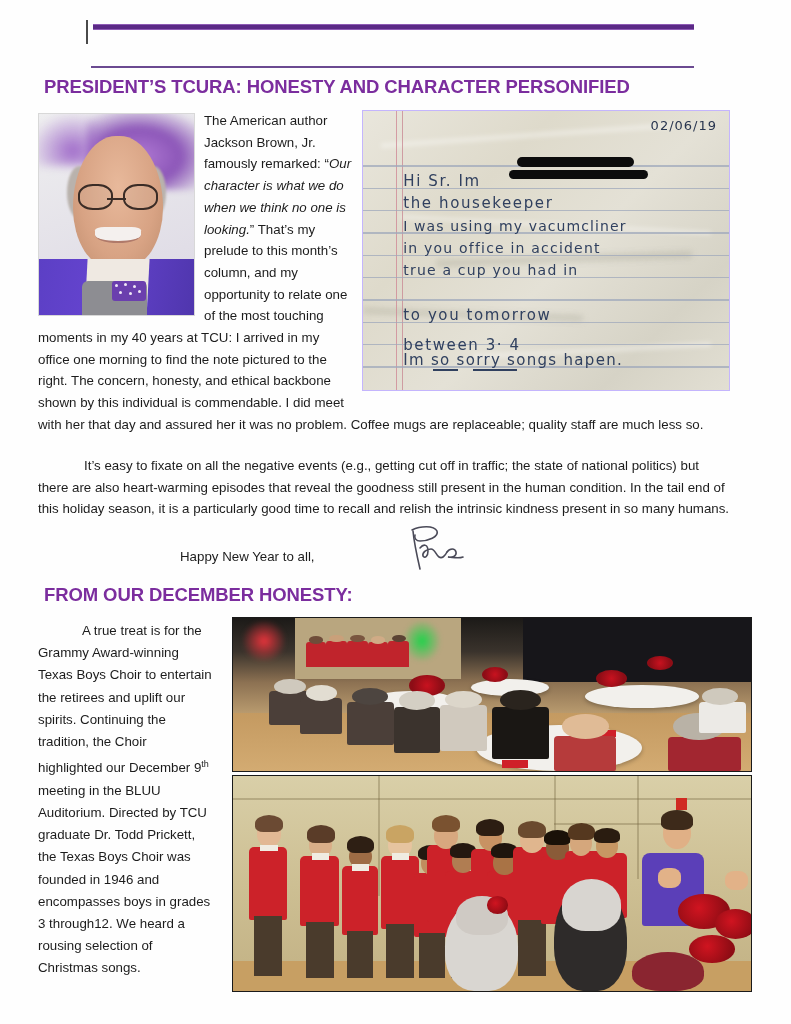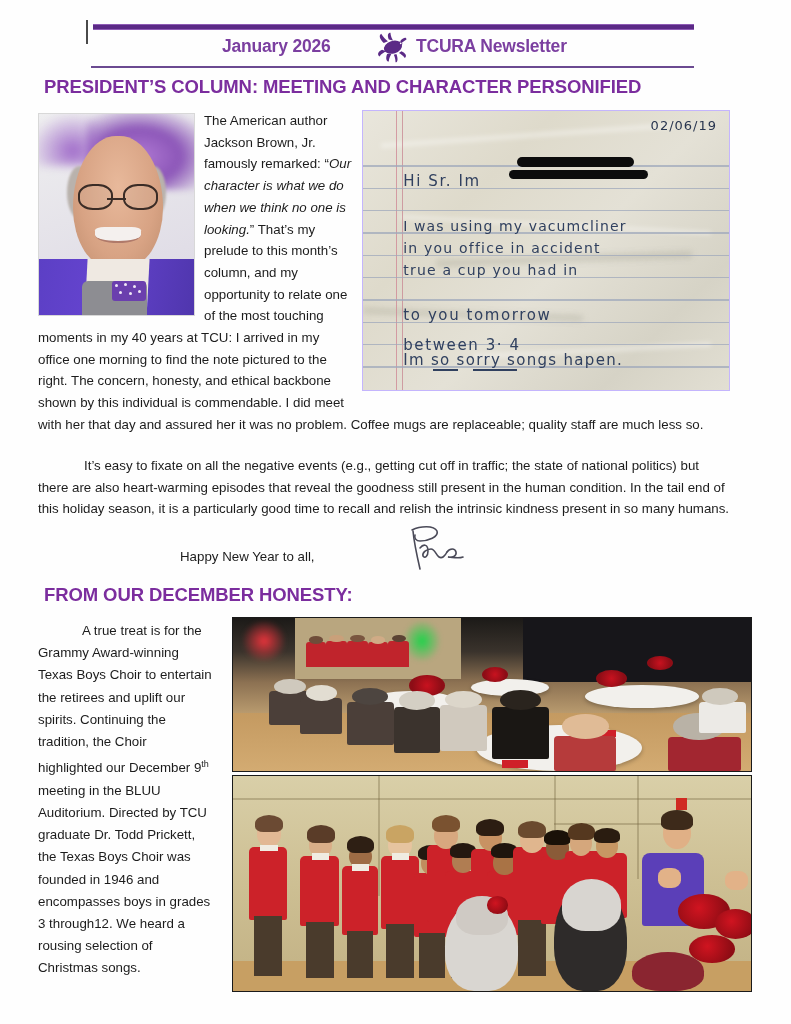--- a/index.html
+++ b/index.html
@@ -246,45 +246,23 @@
 </head>
 <body>
 
 <div class="page">
 
   <div class="masthead">
     <div class="caret"></div>
     <div class="rule-thick"></div>
     <div class="rule-thin"></div>
 
-    <div class="masthead-row">
-      <span class="mast-date">January 2026</span>
-
-      <span class="mast-logo">
-        <svg viewBox="0 0 40 38" width="34" height="32" aria-hidden="true">
-          <g fill="#5B2A86">
-            <ellipse cx="20" cy="18" rx="11" ry="7.5" transform="rotate(-18 20 18)"></ellipse>
-            <path d="M9 13 C4 8, 3 4, 6 2 C8 6, 12 9, 14 11 Z"></path>
-            <path d="M15 9 C13 4, 14 1, 17 1 C17 5, 19 8, 20 10 Z"></path>
-            <path d="M29 10 C33 6, 36 6, 36 9 C33 11, 30 13, 29 14 Z"></path>
-            <path d="M7 21 C2 23, 1 27, 4 29 C6 26, 10 24, 12 23 Z"></path>
-            <path d="M30 23 C35 25, 37 29, 34 31 C32 28, 29 26, 27 25 Z"></path>
-            <path d="M13 26 C11 31, 12 35, 15 35 C15 31, 17 28, 18 26 Z"></path>
-            <path d="M24 26 C26 31, 26 36, 23 36 C23 32, 22 29, 21 27 Z"></path>
-            <circle cx="28.5" cy="14" r="2.6"></circle>
-          </g>
-          <circle cx="29.2" cy="13.4" r="1" fill="#ffffff"></circle>
-        </svg>
-      </span>
-
-      <span class="mast-title">TCURA Newsletter</span>
-    </div>
-  </div>
-
-  <h2 class="section-heading" id="heading-president">PRESIDENT’S COLUMN: MEETING AND CHARACTER PERSONIFIED</h2>
+  </div>
+
+  <h2 class="section-heading" id="heading-president">PRESIDENT’S TCURA: HONESTY AND CHARACTER PERSONIFIED</h2>
 
   <div id="pres-block" class="body-text">
 
     <div id="portrait" class="ph">
       <div class="pt-bg"></div>
       <div class="pt-purplelight"></div>
       <div class="pt-purplelight2"></div>
       <div class="pt-hair-l"></div>
       <div class="pt-hair-r"></div>
       <div class="pt-head"></div>
@@ -327,20 +305,21 @@
       <div class="note-line" style="top:75.5%;"></div>
       <div class="note-line" style="top:83.5%;"></div>
       <div class="note-line" style="top:91.5%;"></div>
 
       <span class="note-date">02/06/19</span>
 
       <div class="note-redact" style="left:42%;top:16.5%;width:32%;height:10px;"></div>
       <div class="note-redact" style="left:40%;top:21%;width:38%;height:9px;"></div>
 
       <span class="note-hand" style="left:11%;top:21.5%;">Hi Sr. Im</span>
+      <span class="note-hand" style="left:11%;top:29.5%;">the housekeeper</span>
       <span class="note-hand" style="left:11%;top:37.5%;font-size:14px;letter-spacing:1.1px;">I was using my vacumcliner</span>
       <span class="note-hand" style="left:11%;top:45.5%;font-size:14px;letter-spacing:1.2px;">in you office in accident</span>
       <span class="note-hand" style="left:11%;top:53.5%;font-size:14px;letter-spacing:1.2px;">true a cup you had in</span>
       <span class="note-hand" style="left:11%;top:69.5%;">to you tomorrow</span>
       <span class="note-hand" style="left:11%;top:77.5%;margin-top:8px;">between 3· 4</span>
       <span class="note-hand" style="left:11%;top:85.5%;font-size:15px;letter-spacing:1.3px;">Im so sorry songs hapen.</span>
       <div class="note-ul" style="left:19%;top:92.5%;width:7%;"></div>
       <div class="note-ul" style="left:30%;top:92.5%;width:12%;"></div>
     </div>
 

